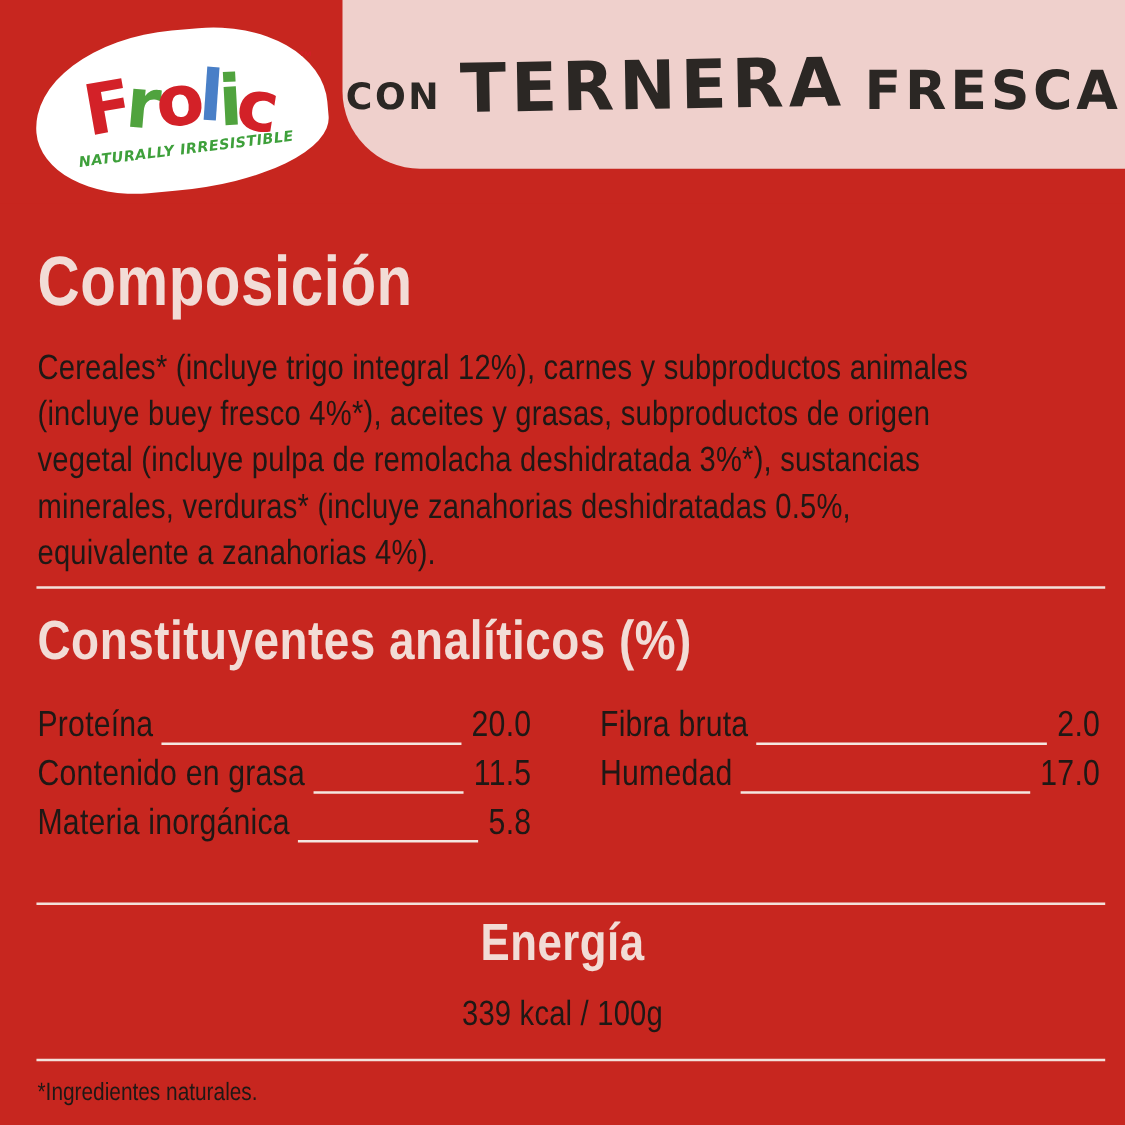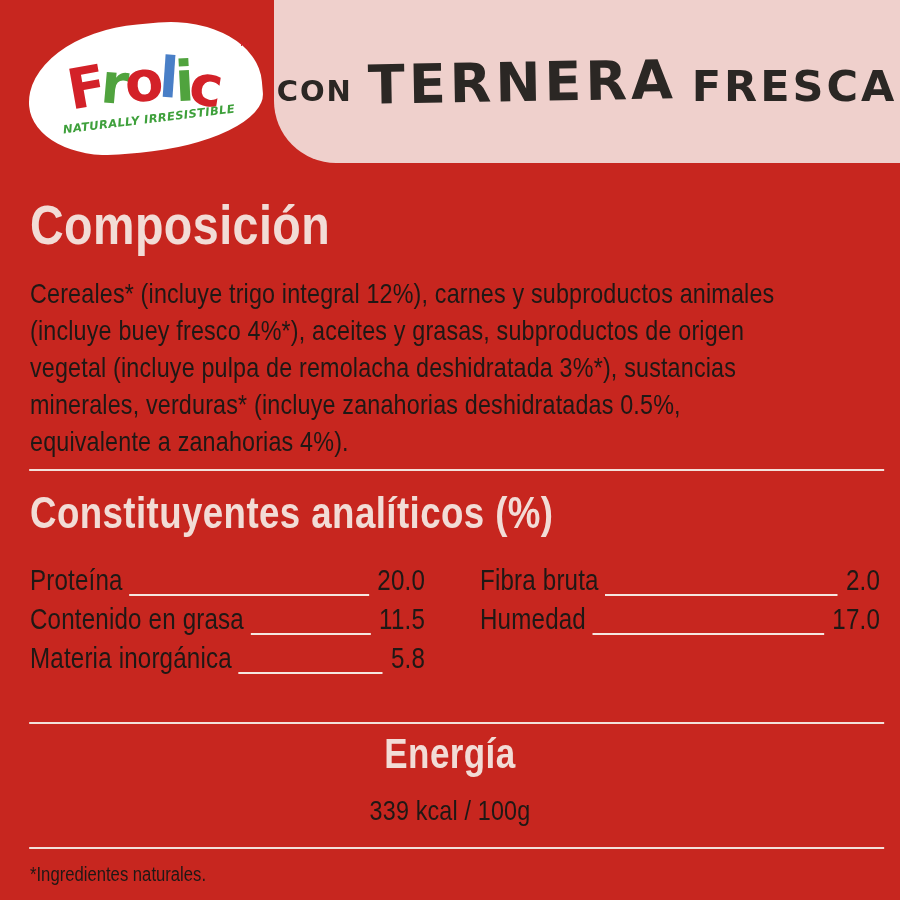--- a/index.html
+++ b/index.html
@@ -5,21 +5,21 @@
   html,body{margin:0;padding:0;}
   body{
     width:900px;height:900px;overflow:hidden;
     background:#c7261f;
     font-family:"Liberation Sans",sans-serif;
     position:relative;
   }
   
   .topbar{position:relative;height:163px;background:#c7261f;}
   .pinkbox{
-    position:absolute;top:0;left:274px;right:0;height:163px;
+    position:absolute;top:0;left:274px;right:0;height:135px;
     background:#efd0cc;border-radius:0 0 0 62px;
     display:flex;align-items:center;justify-content:center;
   }
   .variant{display:flex;align-items:baseline;gap:15px;color:#2b2724;
     font-family:"DejaVu Sans",sans-serif;font-weight:800;}
   .v-con{font-size:29px;letter-spacing:2px;}
   .v-main{font-size:54px;letter-spacing:4px;transform:rotate(-1deg);}
   .v-rest{font-size:43px;letter-spacing:3px;margin-top:12px;}
   
   .logo{position:absolute;left:28px;top:24px;width:234px;height:128px;}

